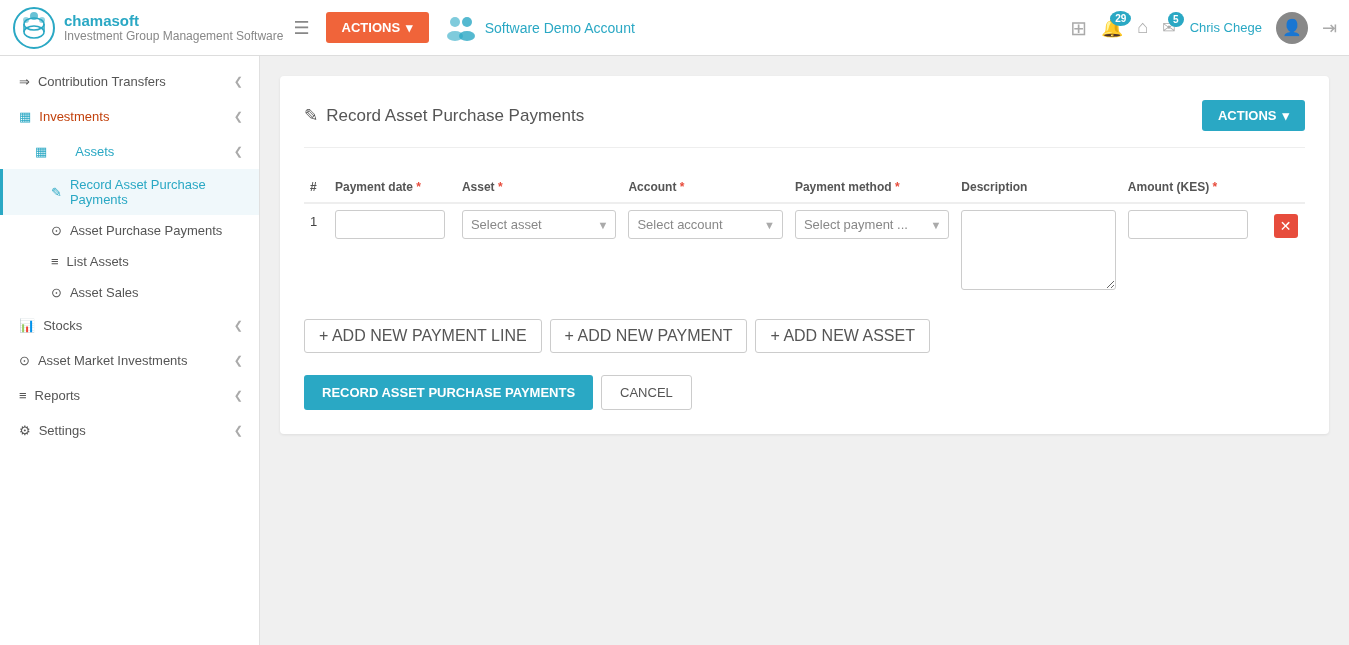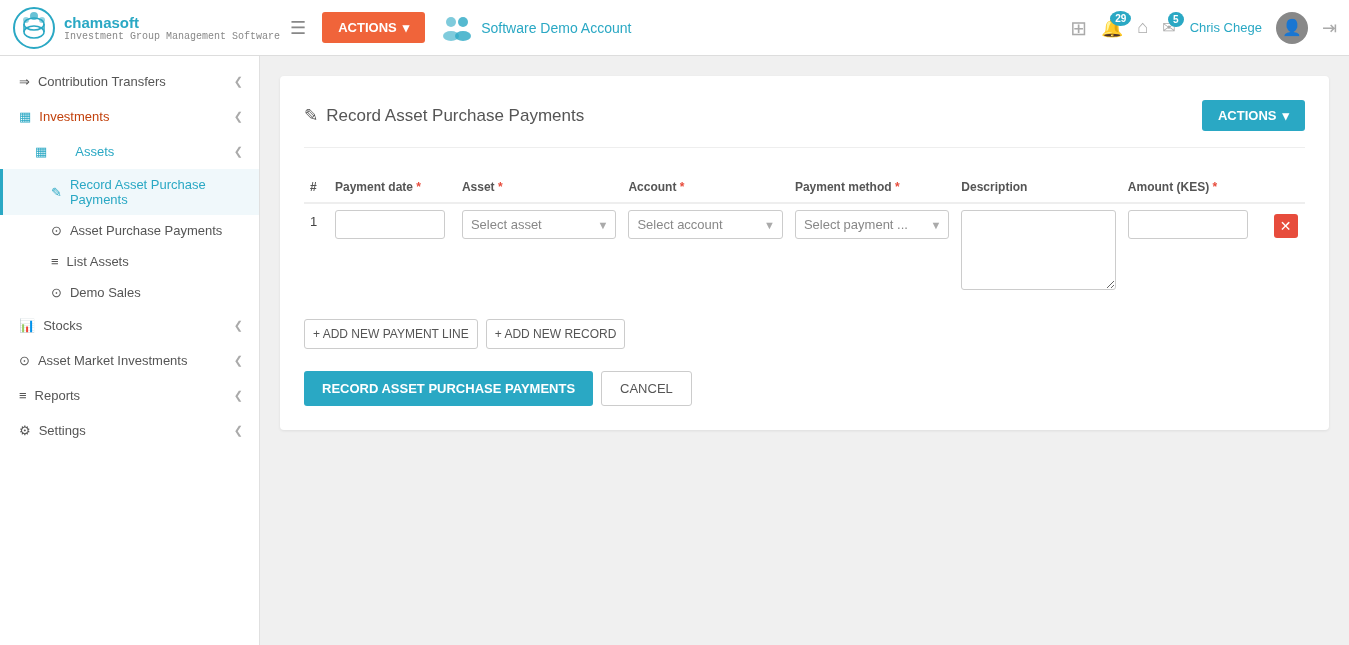--- a/index.html
+++ b/index.html
@@ -113,21 +113,21 @@
     .remove-btn {
       background: #e74c3c; color: #fff; border: none; border-radius: 3px;
       width: 24px; height: 24px; font-size: 14px; cursor: pointer;
       display: flex; align-items: center; justify-content: center;
     }
 
     
     .btn-row { display: flex; gap: 8px; margin-top: 8px; flex-wrap: wrap; }
     .btn-add {
       background: #fff; border: 1px solid #ccc; color: #555;
-      padding: 7px 8px; font-size: 12px; border-radius: 3px; cursor: pointer;
+      padding: 7px 14px; font-size: 16px; border-radius: 3px; cursor: pointer;
       display: flex; align-items: center; gap: 4px;
     }
     .btn-record {
       background: #2aa8c4; color: #fff; border: none;
       padding: 9px 18px; font-size: 13px; font-weight: bold;
       border-radius: 3px; cursor: pointer; margin-top: 10px;
     }
     .btn-cancel {
       background: #fff; border: 1px solid #ccc; color: #555;
       padding: 9px 18px; font-size: 13px; border-radius: 3px;
@@ -158,21 +158,21 @@
       <ellipse cx="22" cy="18" rx="10" ry="6" fill="none" stroke="#2aa8c4" stroke-width="1.5"></ellipse>
       <line x1="12" y1="18" x2="12" y2="26" stroke="#2aa8c4" stroke-width="1.5"></line>
       <line x1="32" y1="18" x2="32" y2="26" stroke="#2aa8c4" stroke-width="1.5"></line>
       <ellipse cx="22" cy="26" rx="10" ry="6" fill="none" stroke="#2aa8c4" stroke-width="1.5"></ellipse>
       <circle cx="22" cy="10" r="4" fill="#2aa8c4" opacity="0.7"></circle>
       <circle cx="14" cy="14" r="3" fill="#2aa8c4" opacity="0.5"></circle>
       <circle cx="30" cy="14" r="3" fill="#2aa8c4" opacity="0.5"></circle>
     </svg>
     <div>
       <div style="font-size:15px;font-weight:bold;color:#2aa8c4;">chamasoft</div>
-      <div style="font-size:10px;color:#888;font-family:Liberation Mono, monospace;">Investment Group Management Software</div>
+      <div style="font-size:12px;color:#888;">Investment Group Management Software</div>
     </div>
   </div>
   <span class="hamburger">☰</span>
   <button class="actions-btn">
     <span>ACTIONS</span>
     <span>▾</span>
   </button>
   <svg class="group-icon" viewBox="0 0 32 32">
     <circle cx="10" cy="10" r="5" fill="#2aa8c4" opacity="0.6"></circle>
     <circle cx="22" cy="10" r="5" fill="#2aa8c4" opacity="0.8"></circle>
@@ -238,21 +238,21 @@
       <span>Asset Purchase Payments</span>
     </div>
 
     <div class="sidebar-sub-item" style="padding-left:48px;">
       <span>≡</span>
       <span>List Assets</span>
     </div>
 
     <div class="sidebar-sub-item" style="padding-left:48px;">
       <span>⊙</span>
-      <span>Demo Sales</span>
+      <span>Asset Sales</span>
     </div>
 
     <div class="sidebar-item">
       <div class="item-left">
         <span>📊</span>
         <span>Stocks</span>
       </div>
       <span class="sidebar-chevron">❮</span>
     </div>
 
@@ -359,21 +359,24 @@
             </td>
           </tr>
         </tbody>
       </table>
 
       <div class="btn-row">
         <button class="btn-add">
           <span>+ ADD NEW PAYMENT LINE</span>
         </button>
         <button class="btn-add">
-          <span>+ ADD NEW RECORD</span>
+          <span>+ ADD NEW PAYMENT</span>
+        </button>
+        <button class="btn-add">
+          <span>+ ADD NEW ASSET</span>
         </button>
       </div>
 
       <div class="action-btns-row">
         <button class="btn-record">
           <span>RECORD ASSET PURCHASE PAYMENTS</span>
         </button>
         <button class="btn-cancel">
           <span>CANCEL</span>
         </button>

